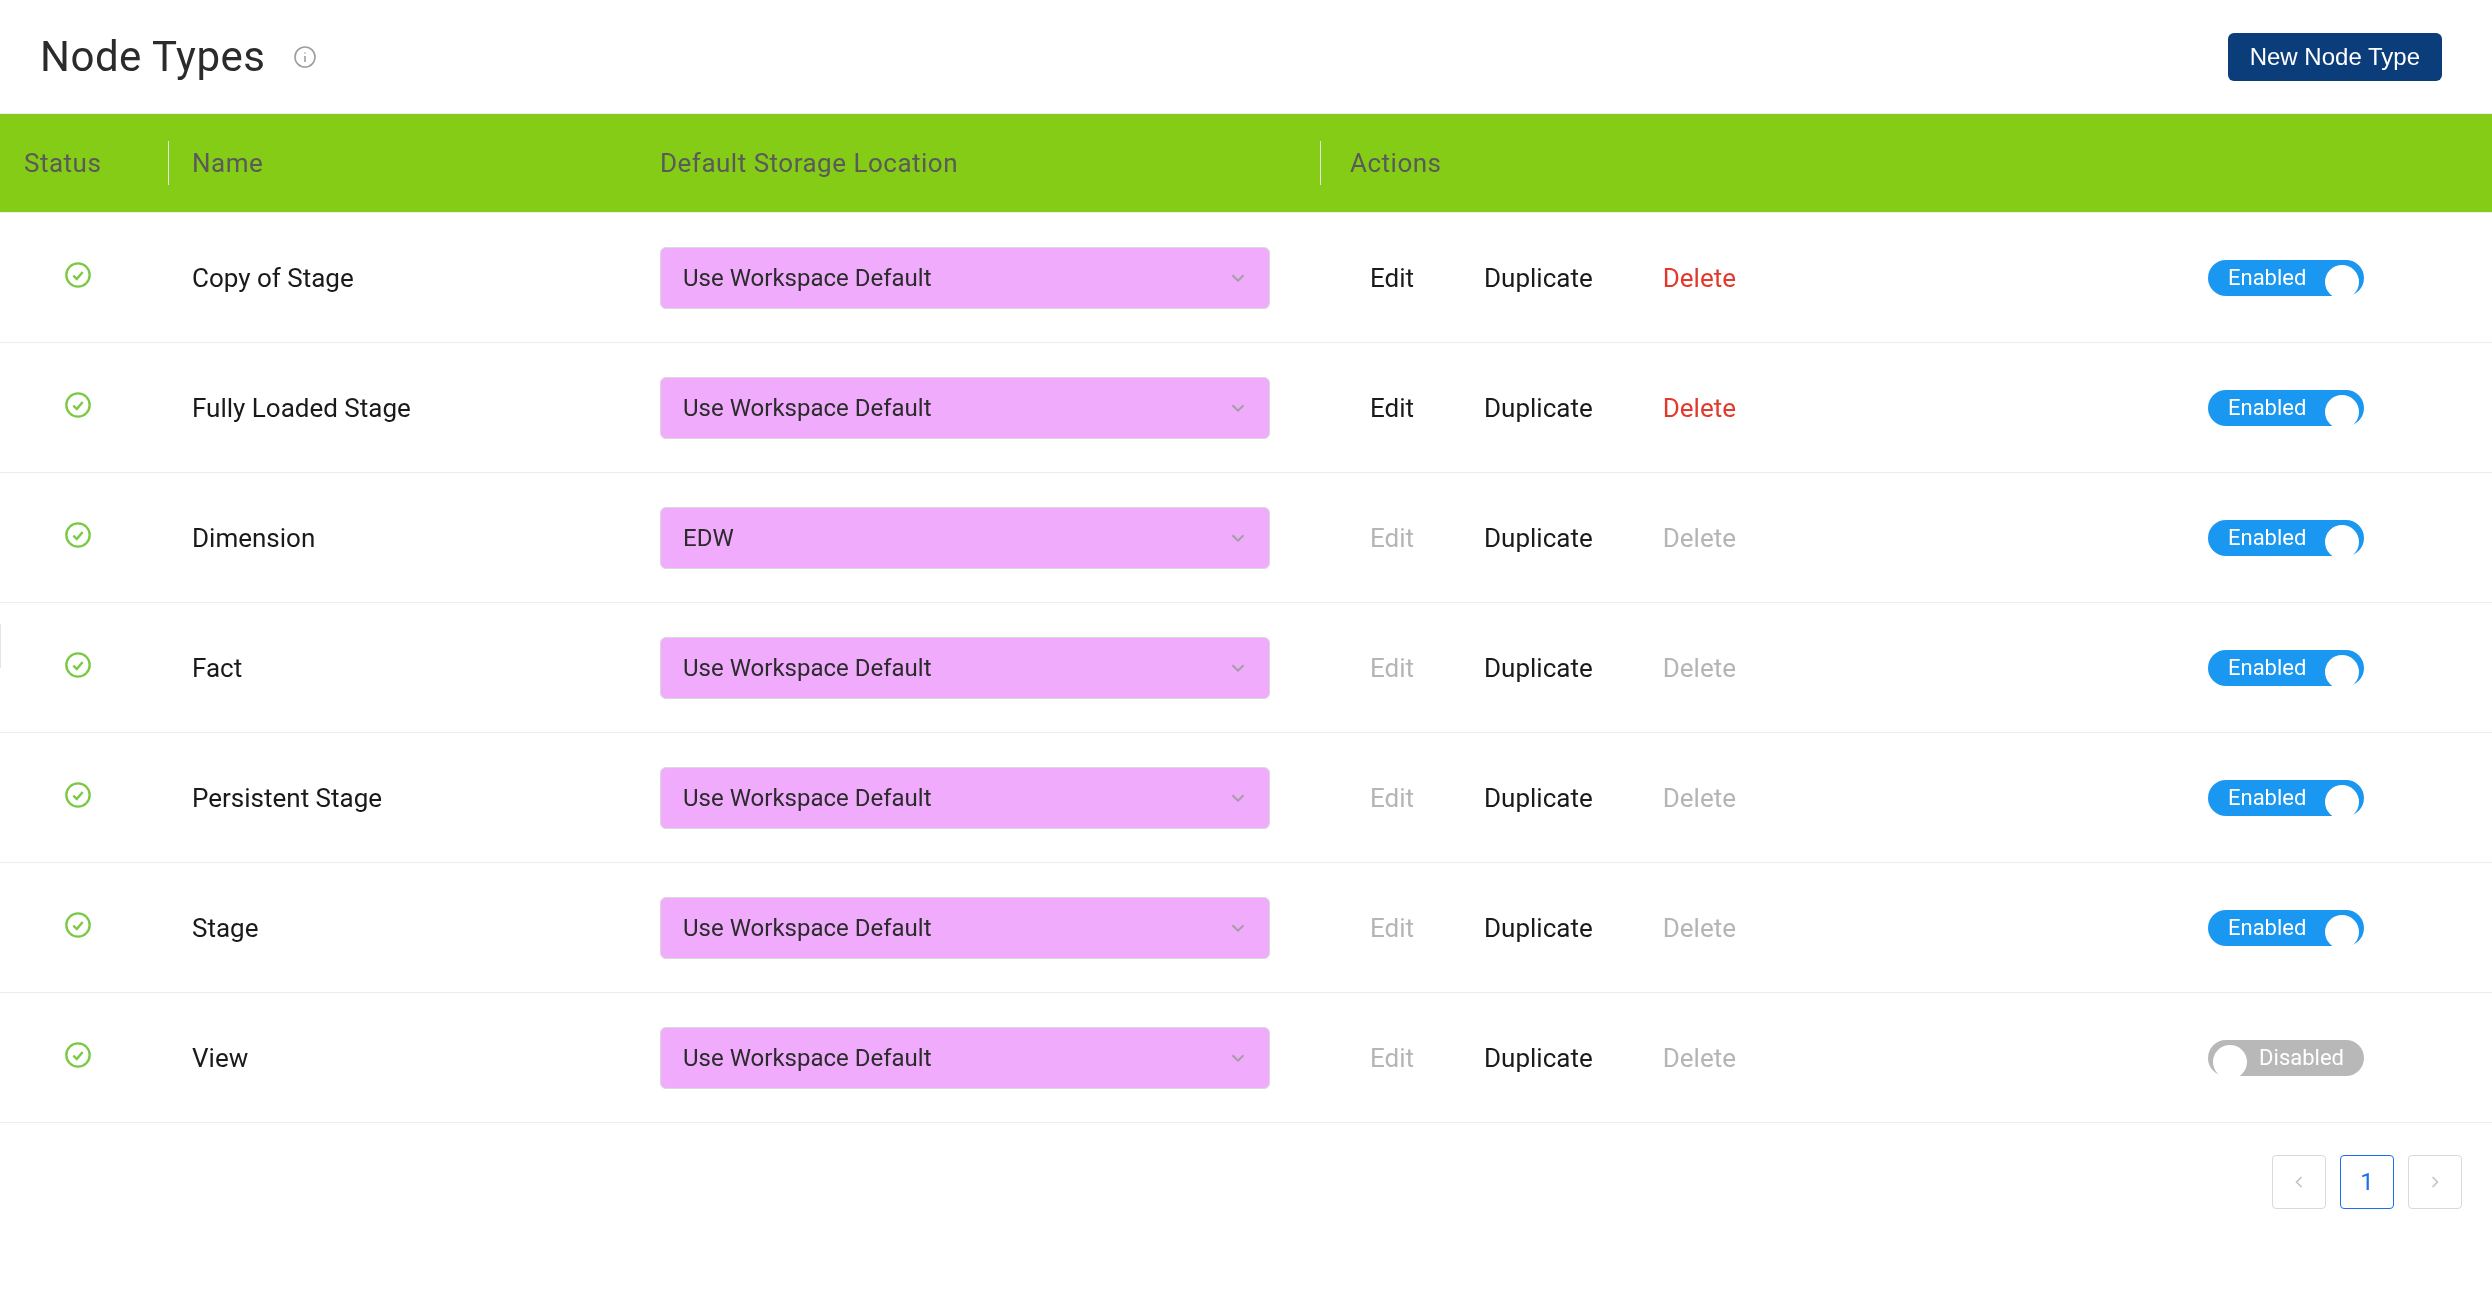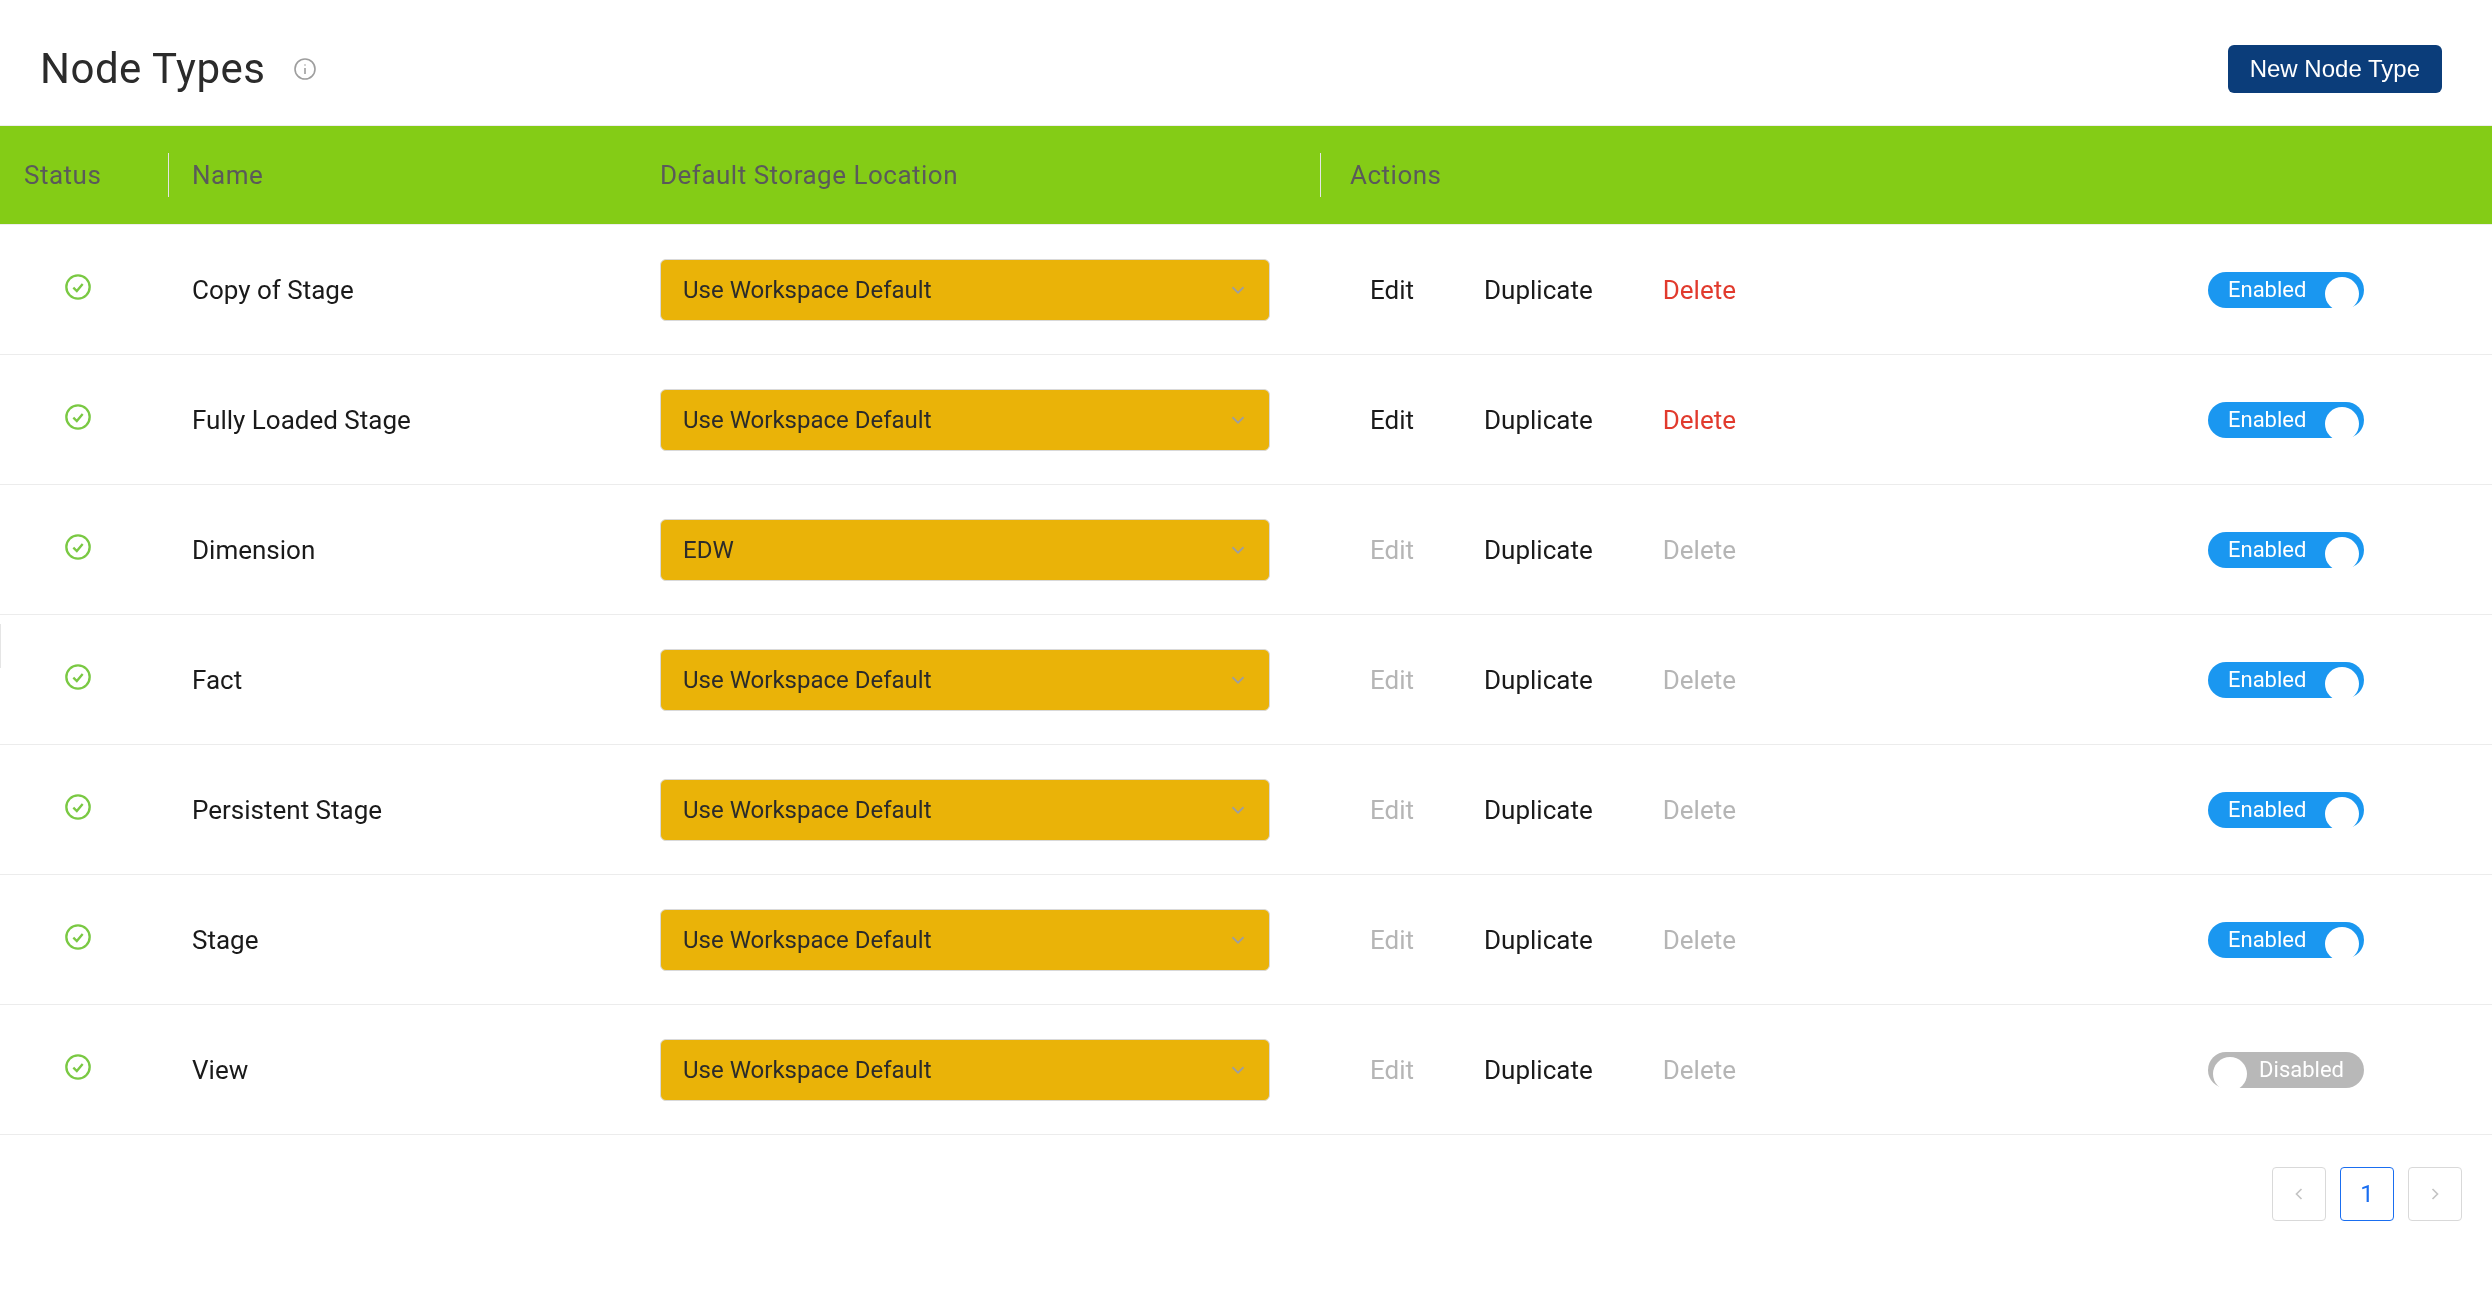--- a/index.html
+++ b/index.html
@@ -8,21 +8,21 @@
     background: #ffffff;
     color: #1a1a1a;
     width: 2492px;
     -webkit-font-smoothing: antialiased;
   }
 
   
   .page-header {
     display: flex;
     align-items: center;
-    padding: 44px 40px 32px 40px;
+    padding: 32px 40px 32px 40px;
   }
   .page-title {
     font-size: 42px;
     font-weight: 400;
     color: #2b2b2b;
     letter-spacing: 0.5px;
   }
   .info-icon {
     margin-left: 28px;
     width: 24px;
@@ -91,21 +91,21 @@
 
   
   .select-wrap {
     width: 610px;
     height: 62px;
     border: 1px solid #d9d9d9;
     border-radius: 6px;
     display: flex;
     align-items: center;
     padding: 0 20px 0 22px;
-    background: #eab308;
+    background: #f0abfc;
     cursor: pointer;
     justify-content: space-between;
     font-size: 24px;
     color: #2b2b2b;
   }
   .chevron-down { color: #9e9e9e; display:flex; }
   .chevron-down svg { width: 22px; height: 22px; }
 
   
   .action-link { cursor: pointer; user-select: none; }

